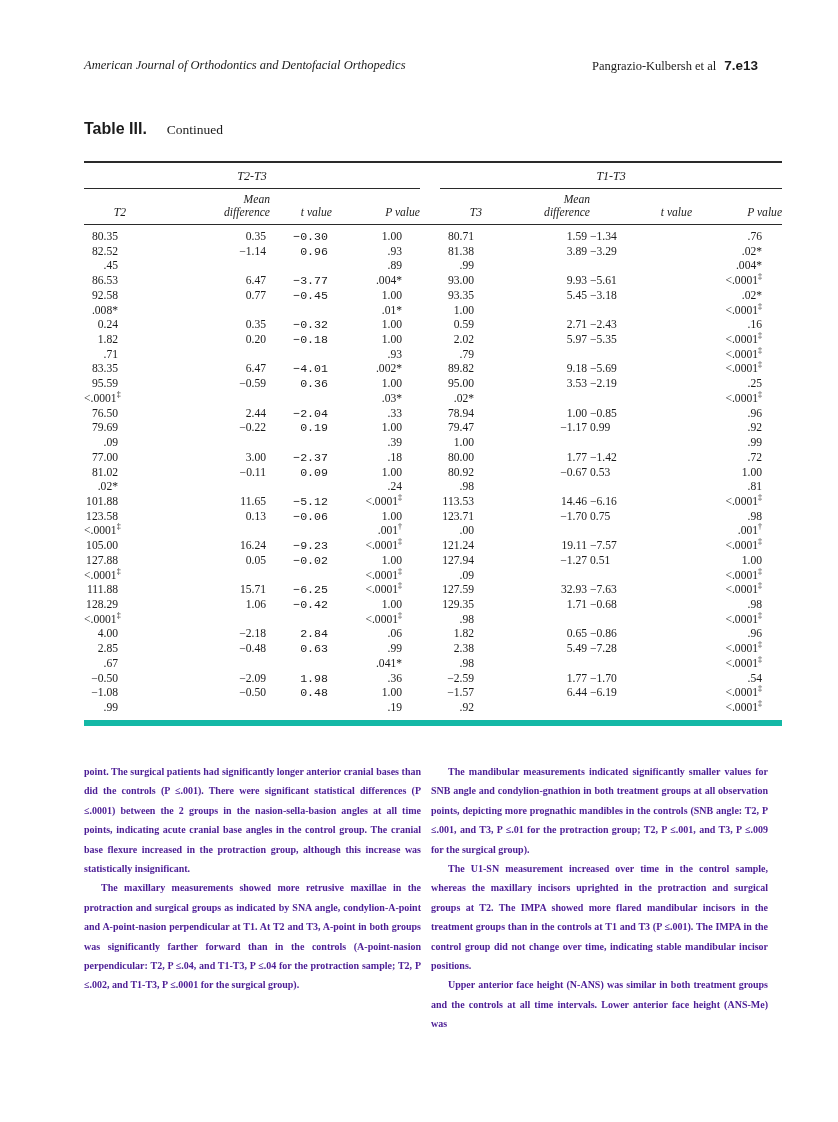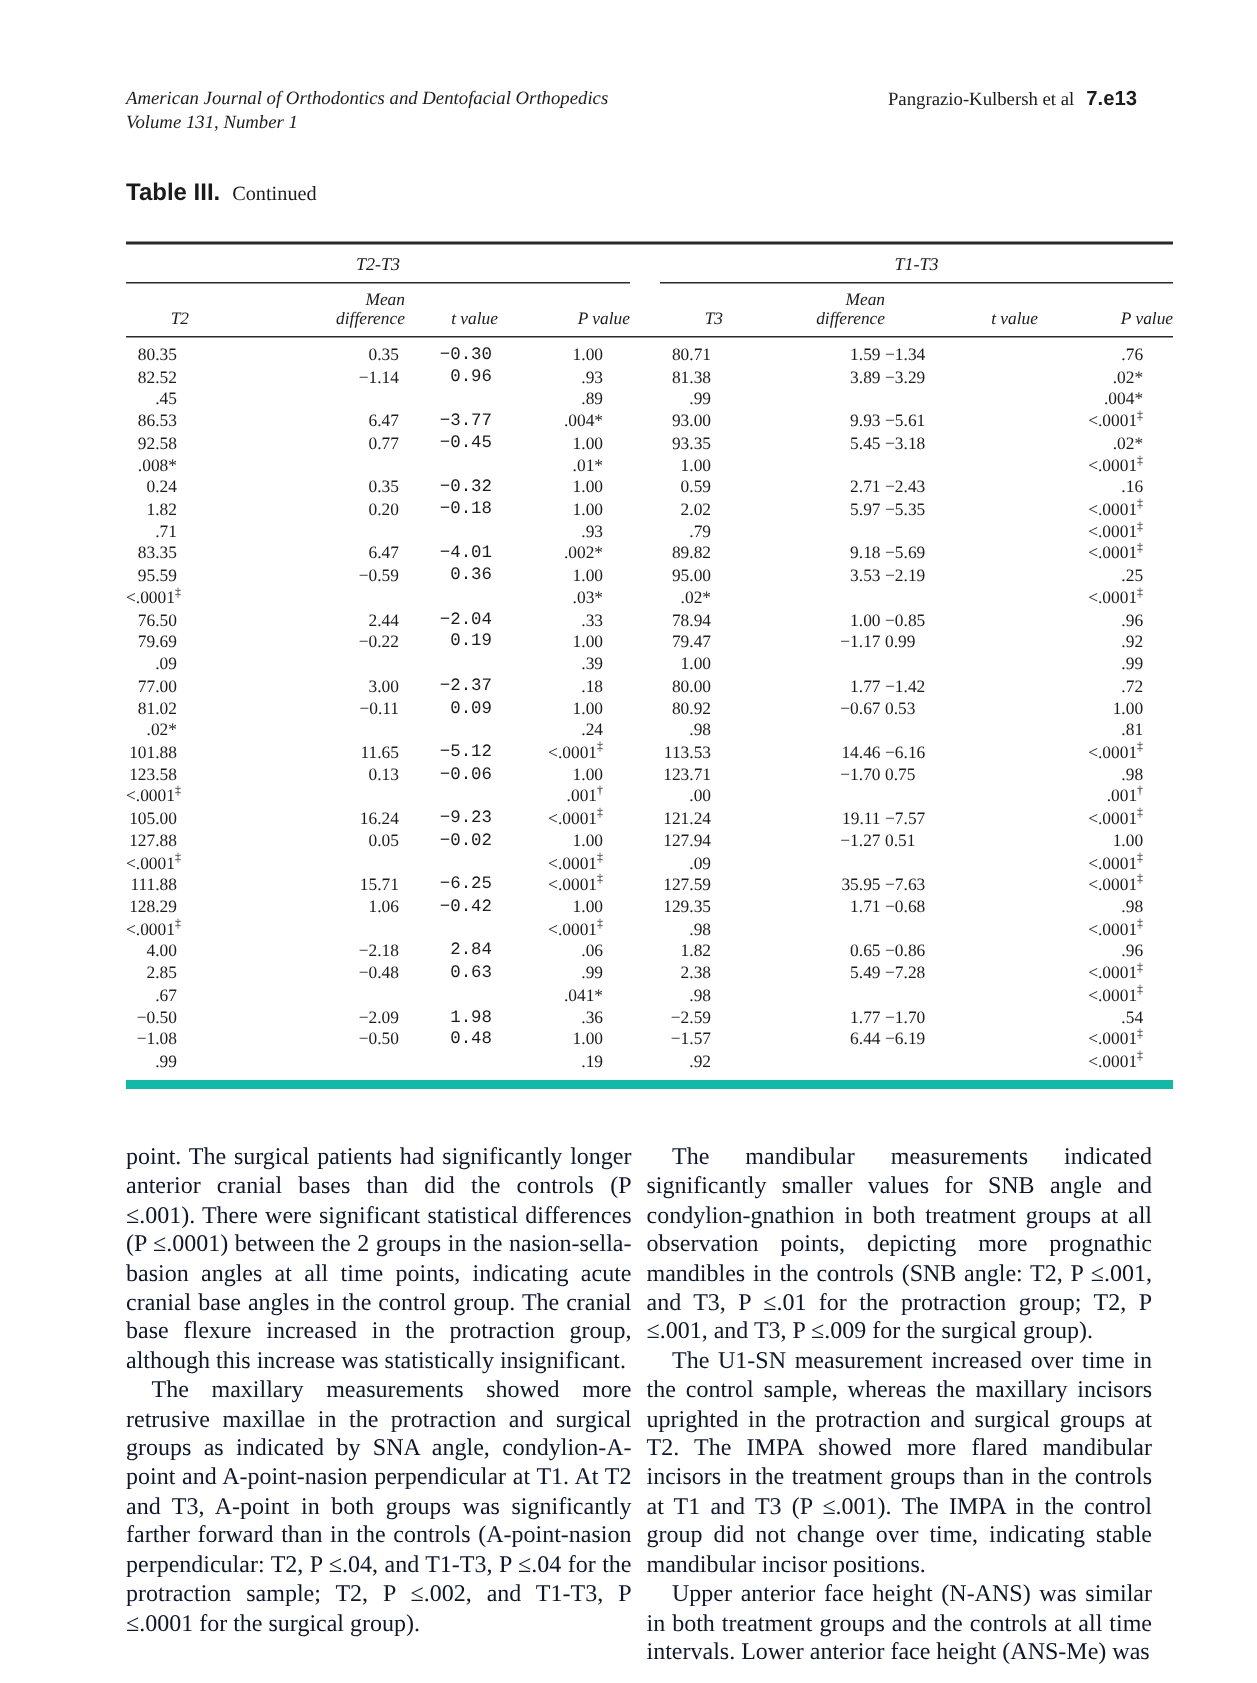--- a/index.html
+++ b/index.html
@@ -9,21 +9,21 @@
     -webkit-font-smoothing:antialiased;
   }
   .page-header { position:absolute; left:84px; top:58px; width:674px; }
   .hdr-left { float:left; font-style:italic; font-size:12.5px; line-height:15.5px; }
   .hdr-right { float:right; text-align:right; font-size:12.5px; }
   .hdr-authors { }
   .hdr-pagenum { font-family:"Liberation Sans", sans-serif; font-weight:bold; font-size:13.5px; font-style:normal; margin-left:8px; }
 
   .table-caption { position:absolute; left:84px; top:120px; font-size:13.5px; }
   .tc-label { font-family:"Liberation Sans", sans-serif; font-weight:bold; font-size:16px; }
-  .tc-cont { margin-left:8px;text-align:right; }
+  .tc-cont { margin-left:20px;text-align:right; }
 
   table.data-table {
     position:absolute; left:84px; top:161px; width:698px;
     border-collapse:collapse; table-layout:fixed;
     border-top:2px solid #2a2a2a; border-bottom:6px solid #14b8a6;
     font-size:11.6px; color:#1b1b1b;
   }
   .data-table th, .data-table td { padding:0; margin:0; font-weight:normal; }
   tr.grow th.ghead {
     font-style:italic; text-align:center; font-size:12px;
@@ -43,34 +43,33 @@
   td.c3 { text-align:right; padding-right:4px;font-family:Liberation Mono, monospace; }
   td.c4 { text-align:right; padding-right:18px; }
   td.c5 { text-align:right; padding-right:8px;margin-left:39px; }
   td.c6 { text-align:right; padding-right:3px; }
   td.c7 { padding-right:3px; }
   td.c8 { text-align:right; padding-right:20px; }
   sup { font-size:8px; line-height:0; vertical-align:super; }
 
   .text-col {
     position:absolute; top:762px; width:337px;
-    font-size:16px; line-height:19.4px; text-align:justify; color:#0f172a;
+    font-size:10px; line-height:19.4px; text-align:justify; color:#4c1d95;font-weight:bold;
   }
   #col-left  { left:84px; }
   #col-right { left:431px; }
   .text-col p { margin:0; text-indent:17px; }
   .text-col p.noindent { text-indent:0; }
 </style>
 </head>
 <body>
 
 <div class="page-header">
   <div class="hdr-left">
     <div>American Journal of Orthodontics and Dentofacial Orthopedics</div>
-    <div>Volume 131, Number 1</div>
   </div>
   <div class="hdr-right">
     <span class="hdr-authors">Pangrazio-Kulbersh et al</span><span class="hdr-pagenum">7.e13</span>
   </div>
 </div>
 
 <div class="table-caption">
   <span class="tc-label">Table III.</span><span class="tc-cont">Continued</span>
 </div>
 
@@ -371,21 +370,21 @@
         <td class="c7"></td>
         <td class="c8">&lt;.0001<sup>‡</sup></td>
       </tr>
       <tr>
         <td class="c1">111.88</td>
         <td class="c2">15.71</td>
         <td class="c3">−6.25</td>
         <td class="c4">&lt;.0001<sup>‡</sup></td>
         <td></td>
         <td class="c5">127.59</td>
-        <td class="c6">35.95</td>
+        <td class="c6">32.93</td>
         <td class="c7">−7.63</td>
         <td class="c8">&lt;.0001<sup>‡</sup></td>
       </tr>
       <tr>
         <td class="c1">128.29</td>
         <td class="c2">1.06</td>
         <td class="c3">−0.42</td>
         <td class="c4">1.00</td>
         <td></td>
         <td class="c5">129.35</td>

